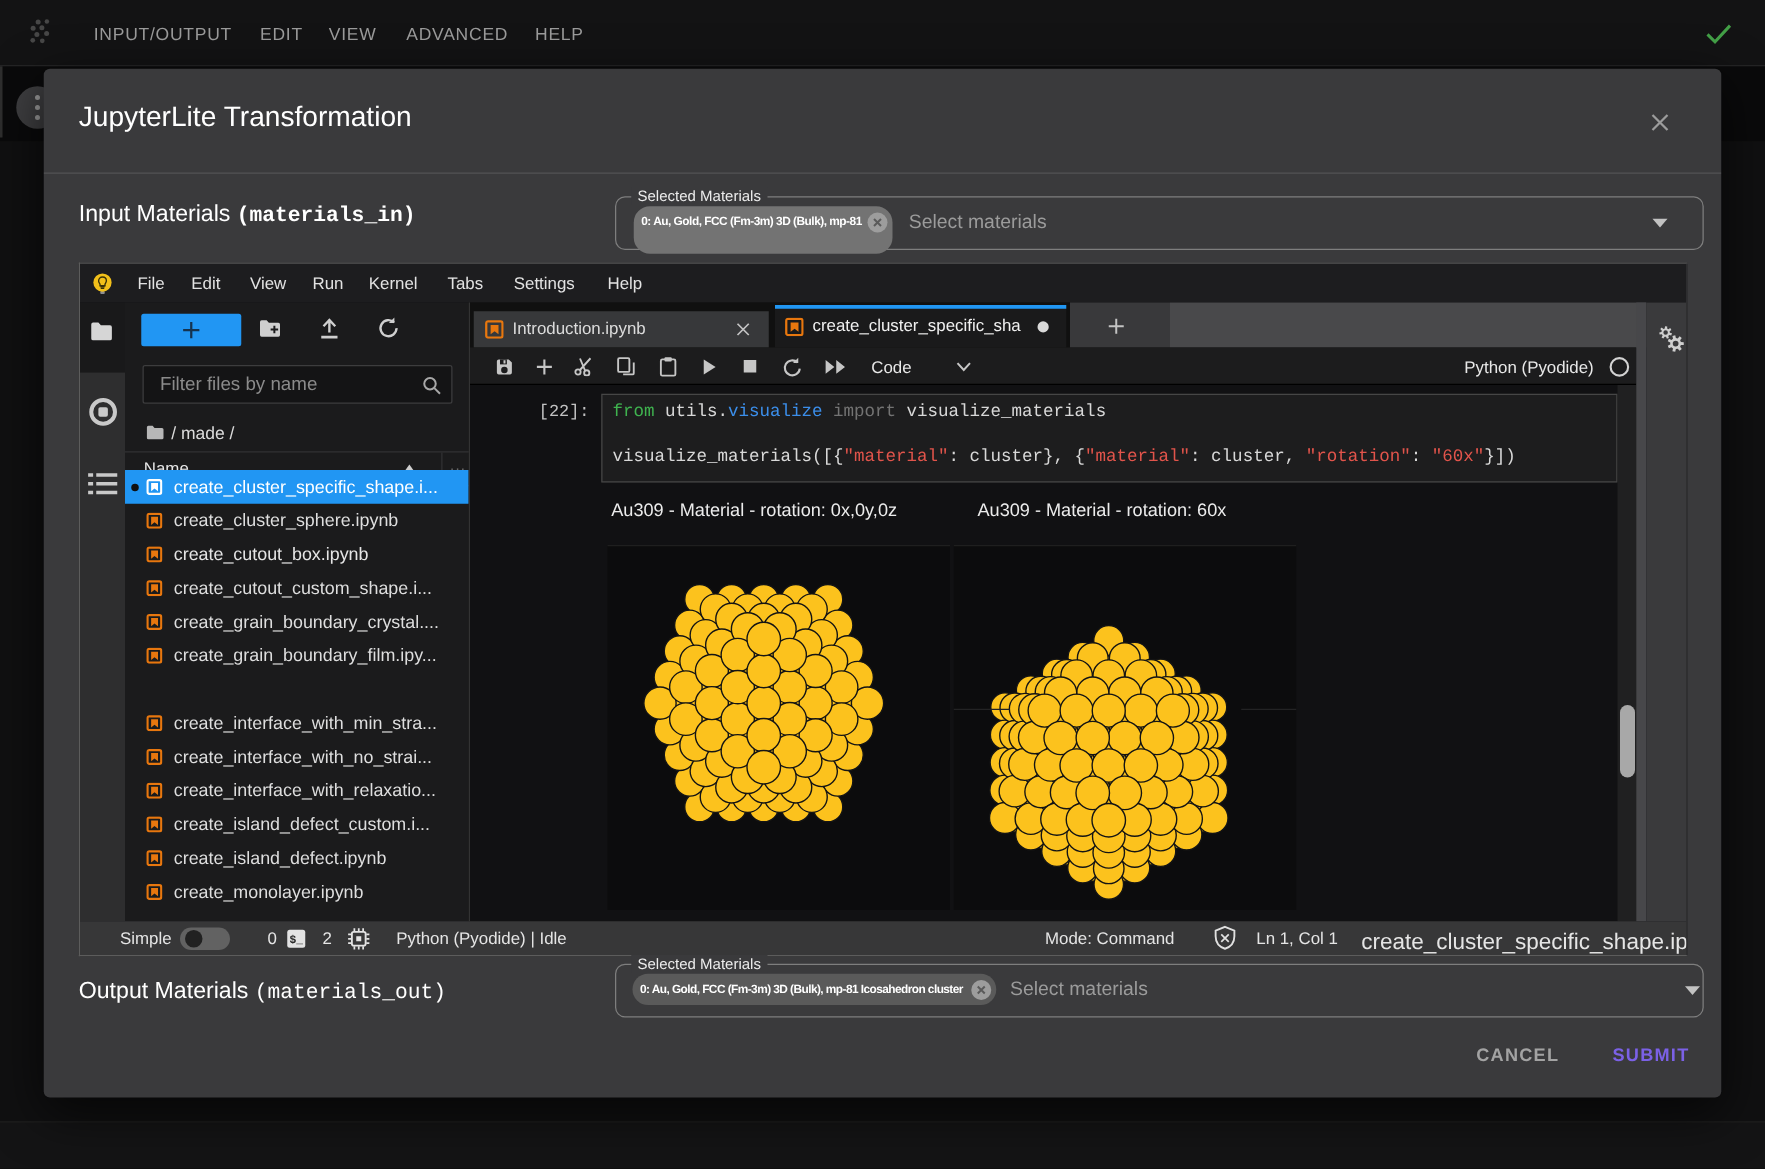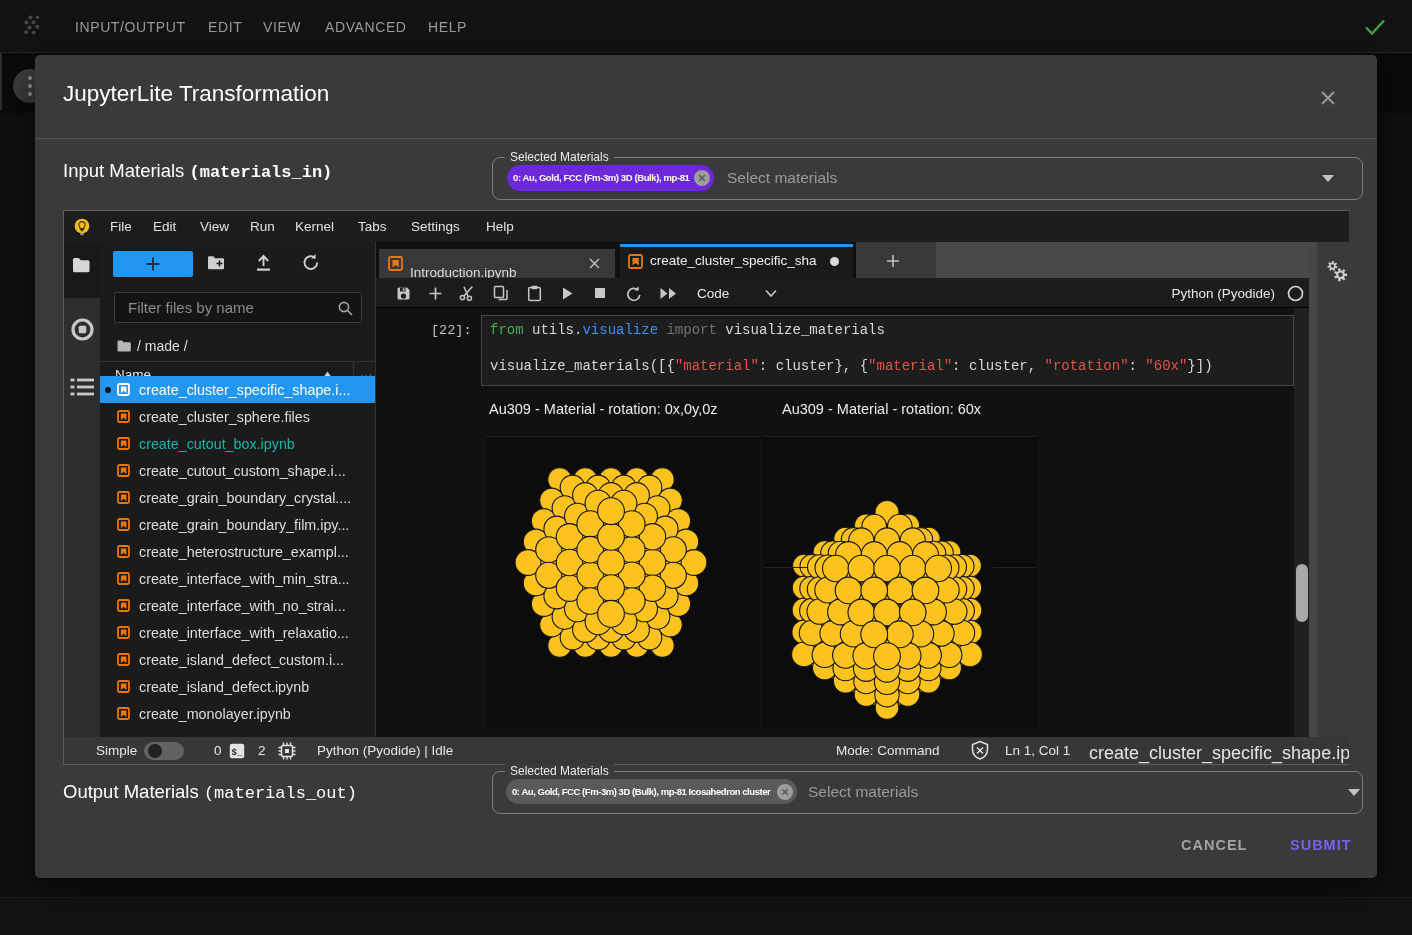--- a/index.html
+++ b/index.html
@@ -53,21 +53,21 @@
   <div class="abs" style="left:63px;top:81px;font-size:22.5px;color:#ffffff;">JupyterLite Transformation</div>
   <svg class="abs" style="left:1318px;top:88px;" width="20" height="20" viewBox="0 0 20 20">
     <path d="M4 4 L16 16 M16 4 L4 16" stroke="#9c9c9c" stroke-width="1.8"></path>
   </svg>
   <div class="abs" style="left:35px;top:138px;width:1342px;height:1px;background:rgba(255,255,255,0.13);"></div>
 
   <div class="abs" style="left:63px;top:160px;font-size:18.5px;color:#fff;">Input Materials <span class="mono" style="font-size:17px;font-weight:bold;">(materials_in)</span></div>
 
   <div class="abs" style="left:492px;top:157px;width:871px;height:43px;border:1px solid #7e7e7e;border-radius:8px;box-sizing:border-box;"></div>
   <div class="abs" style="left:505px;top:150px;font-size:12px;color:#ececec;background:#3a3a3c;padding:0 5px;">Selected Materials</div>
-  <div class="abs" style="left:507px;top:165px;width:207px;height:26px;border-radius:13px;background:#6d28d9;">
+  <div class="abs" style="left:507px;top:165px;width:207px;height:38px;border-radius:13px;background:#737373;">
     <span style="position:absolute;left:6px;top:7px;font-size:9.5px;font-weight:bold;letter-spacing:-0.4px;color:#fff;white-space:nowrap;">0: Au, Gold, FCC (Fm-3m) 3D (Bulk), mp-81</span>
     <span style="position:absolute;right:4px;top:5px;width:16px;height:16px;border-radius:50%;background:#9d9d9d;">
       <svg width="16" height="16" viewBox="0 0 16 16">
           <path d="M5.2 5.2 L10.8 10.8 M10.8 5.2 L5.2 10.8" stroke="#5a5a5a" stroke-width="1.6"></path>
         </svg>
     </span>
   </div>
   <div class="abs" style="left:727px;top:169px;font-size:15.5px;color:#9b9b9b;">Select materials</div>
   <div class="abs" style="left:1322px;top:175px;width:0;height:0;border-left:6px solid transparent;border-right:6px solid transparent;border-top:7px solid #c2c2c2;"></div>
 
@@ -155,28 +155,28 @@
             <rect x="1" y="1" width="11" height="11" rx="1.5" fill="none" stroke="#ffffff" stroke-width="1.8"></rect>
             <path d="M3.9 3.4 H9.4 V9.9 L6.6 7.8 L3.9 9.9 Z" fill="#ffffff"></path>
           </svg>
           <span style="position:absolute;left:39px;top:6px;font-size:14.3px;color:#ffffff;">create_cluster_specific_shape.i...</span>
         </div>
         <div style="position:absolute;left:0;top:27px;width:275px;height:27px;">
           <svg style="position:absolute;left:17px;top:7px;" width="13" height="13" viewBox="0 0 13 13">
             <rect x="1" y="1" width="11" height="11" rx="1.5" fill="none" stroke="#e8770e" stroke-width="1.8"></rect>
             <path d="M3.9 3.4 H9.4 V9.9 L6.6 7.8 L3.9 9.9 Z" fill="#e8770e"></path>
           </svg>
-          <span style="position:absolute;left:39px;top:6px;font-size:14.3px;color:#dedede;">create_cluster_sphere.files</span>
+          <span style="position:absolute;left:39px;top:6px;font-size:14.3px;color:#dedede;">create_cluster_sphere.ipynb</span>
         </div>
         <div style="position:absolute;left:0;top:54px;width:275px;height:27px;">
           <svg style="position:absolute;left:17px;top:7px;" width="13" height="13" viewBox="0 0 13 13">
             <rect x="1" y="1" width="11" height="11" rx="1.5" fill="none" stroke="#e8770e" stroke-width="1.8"></rect>
             <path d="M3.9 3.4 H9.4 V9.9 L6.6 7.8 L3.9 9.9 Z" fill="#e8770e"></path>
           </svg>
-          <span style="position:absolute;left:39px;top:6px;font-size:14.3px;color:#14b8a6;">create_cutout_box.ipynb</span>
+          <span style="position:absolute;left:39px;top:6px;font-size:14.3px;color:#e5e5e5;">create_cutout_box.ipynb</span>
         </div>
         <div style="position:absolute;left:0;top:81px;width:275px;height:27px;">
           <svg style="position:absolute;left:17px;top:7px;" width="13" height="13" viewBox="0 0 13 13">
             <rect x="1" y="1" width="11" height="11" rx="1.5" fill="none" stroke="#e8770e" stroke-width="1.8"></rect>
             <path d="M3.9 3.4 H9.4 V9.9 L6.6 7.8 L3.9 9.9 Z" fill="#e8770e"></path>
           </svg>
           <span style="position:absolute;left:39px;top:6px;font-size:14.3px;color:#dedede;">create_cutout_custom_shape.i...</span>
         </div>
         <div style="position:absolute;left:0;top:108px;width:275px;height:27px;">
           <svg style="position:absolute;left:17px;top:7px;" width="13" height="13" viewBox="0 0 13 13">
@@ -184,27 +184,20 @@
             <path d="M3.9 3.4 H9.4 V9.9 L6.6 7.8 L3.9 9.9 Z" fill="#e8770e"></path>
           </svg>
           <span style="position:absolute;left:39px;top:6px;font-size:14.3px;color:#dedede;">create_grain_boundary_crystal....</span>
         </div>
         <div style="position:absolute;left:0;top:135px;width:275px;height:27px;">
           <svg style="position:absolute;left:17px;top:7px;" width="13" height="13" viewBox="0 0 13 13">
             <rect x="1" y="1" width="11" height="11" rx="1.5" fill="none" stroke="#e8770e" stroke-width="1.8"></rect>
             <path d="M3.9 3.4 H9.4 V9.9 L6.6 7.8 L3.9 9.9 Z" fill="#e8770e"></path>
           </svg>
           <span style="position:absolute;left:39px;top:6px;font-size:14.3px;color:#dedede;">create_grain_boundary_film.ipy...</span>
-        </div>
-        <div style="position:absolute;left:0;top:162px;width:275px;height:27px;">
-          <svg style="position:absolute;left:17px;top:7px;" width="13" height="13" viewBox="0 0 13 13">
-            <rect x="1" y="1" width="11" height="11" rx="1.5" fill="none" stroke="#e8770e" stroke-width="1.8"></rect>
-            <path d="M3.9 3.4 H9.4 V9.9 L6.6 7.8 L3.9 9.9 Z" fill="#e8770e"></path>
-          </svg>
-          <span style="position:absolute;left:39px;top:6px;font-size:14.3px;color:#dedede;">create_heterostructure_exampl...</span>
         </div>
         <div style="position:absolute;left:0;top:189px;width:275px;height:27px;">
           <svg style="position:absolute;left:17px;top:7px;" width="13" height="13" viewBox="0 0 13 13">
             <rect x="1" y="1" width="11" height="11" rx="1.5" fill="none" stroke="#e8770e" stroke-width="1.8"></rect>
             <path d="M3.9 3.4 H9.4 V9.9 L6.6 7.8 L3.9 9.9 Z" fill="#e8770e"></path>
           </svg>
           <span style="position:absolute;left:39px;top:6px;font-size:14.3px;color:#dedede;">create_interface_with_min_stra...</span>
         </div>
         <div style="position:absolute;left:0;top:216px;width:275px;height:27px;">
           <svg style="position:absolute;left:17px;top:7px;" width="13" height="13" viewBox="0 0 13 13">
@@ -246,21 +239,21 @@
     <div class="abs" style="left:311px;top:31px;width:1px;height:495px;background:#333;"></div>
 
     <div class="abs" style="left:312px;top:31px;width:480px;height:36px;background:#101010;"></div>
       <div class="abs" style="left:792px;top:31px;width:80px;height:36px;background:#39393b;"></div>
       <div class="abs" style="left:872px;top:31px;width:381px;height:36px;background:#49494b;"></div>
     <div class="abs" style="left:315px;top:38px;width:236px;height:29px;background:#37383a;">
       <svg style="position:absolute;left:9px;top:7px;" width="15" height="15" viewBox="0 0 15 15">
           <rect x="1" y="1" width="13" height="13" rx="1.5" fill="none" stroke="#e8770e" stroke-width="1.8"></rect>
           <path d="M4.5 3.9 H10.8 V11.4 L7.7 9.0 L4.5 11.4 Z" fill="#e8770e"></path>
         </svg>
-      <span style="position:absolute;left:31px;top:16px;font-size:13.5px;color:#dcdcdc;text-align:right;">Introduction.ipynb</span>
+      <span style="position:absolute;left:31px;top:6px;font-size:13.5px;color:#dcdcdc;text-align:right;">Introduction.ipynb</span>
       <svg style="position:absolute;left:209px;top:8px;" width="13" height="13" viewBox="0 0 13 13">
         <path d="M2 2 L11 11 M11 2 L2 11" stroke="#c3c3c3" stroke-width="1.4"></path>
       </svg>
     </div>
     <div class="abs" style="left:556px;top:33px;width:233px;height:34px;background:#1a1a1b;border-top:3px solid #2196f3;box-sizing:border-box;">
       <svg style="position:absolute;left:8px;top:7px;" width="15" height="15" viewBox="0 0 15 15">
           <rect x="1" y="1" width="13" height="13" rx="1.5" fill="none" stroke="#e8770e" stroke-width="1.8"></rect>
           <path d="M4.5 3.9 H10.8 V11.4 L7.7 9.0 L4.5 11.4 Z" fill="#e8770e"></path>
         </svg>
       <span style="position:absolute;left:30px;top:6px;font-size:13.5px;color:#f0f0f0;">create_cluster_specific_sha</span>

